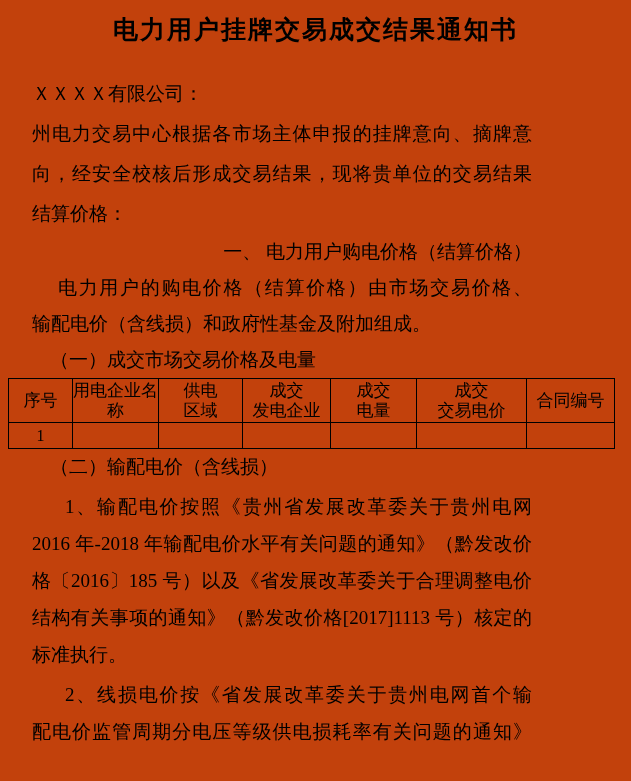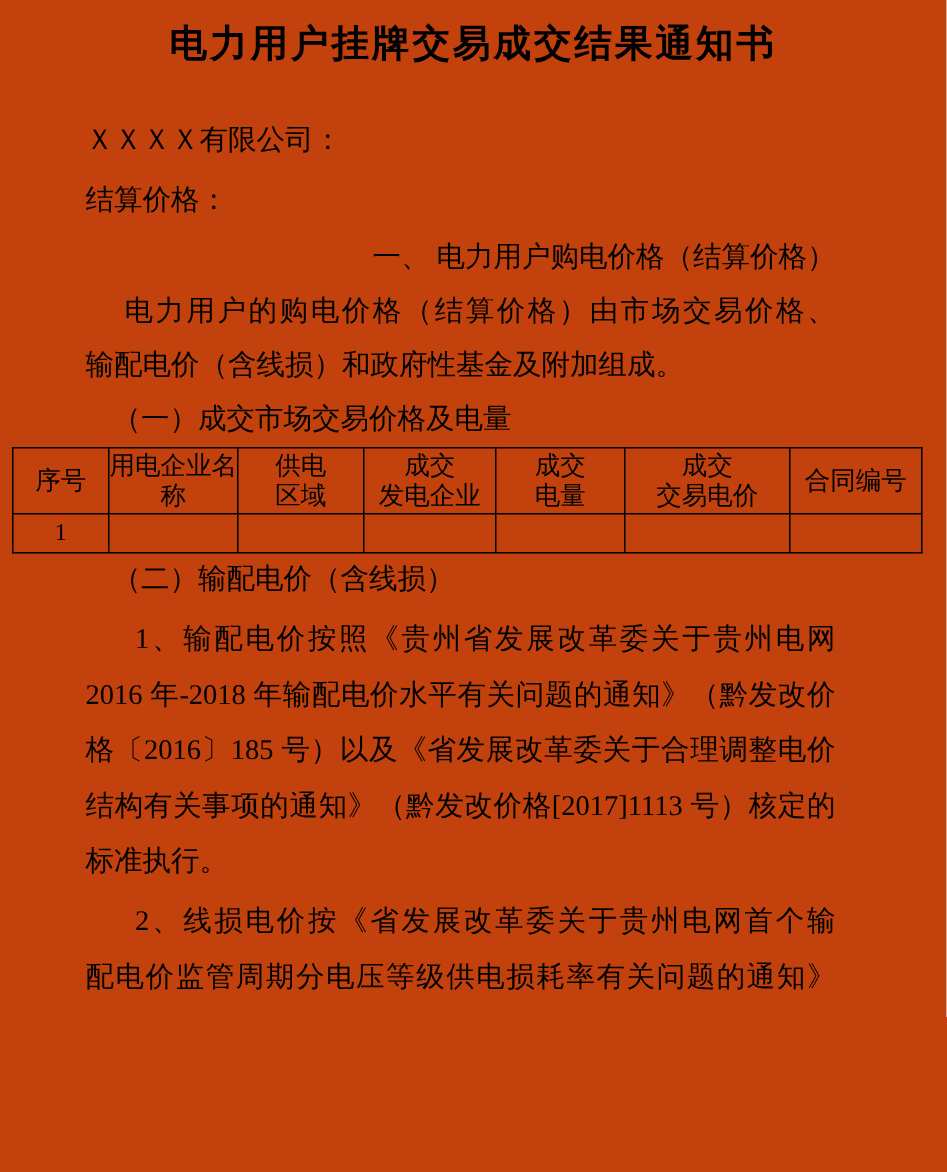--- a/index.html
+++ b/index.html
@@ -22,21 +22,21 @@
     height: 34px;
     line-height: 34px;
     text-align: center;
     font-size: 25px;
     font-weight: bold;
     letter-spacing: 2px;
     white-space: nowrap;
   }
   .lines-top { margin-top: 27px; }
   .line {
-    margin-left: 57px;
+    margin-left: 32px;
     width: 500px;
     font-size: 19px;
     overflow: visible;
     white-space: normal;
   }
   .r-salutation { height: 40px; line-height: 40px; }
   .r-para-first {
     height: 40px; line-height: 40px; text-indent: 42px;
     text-align: justify; text-align-last: justify;
   }
@@ -82,20 +82,22 @@
   .doc-table .data-row td { height: 25px; font-size: 16px; }
 </style>
 </head>
 <body>
 
 <div class="page">
   <h1 class="title">电力用户挂牌交易成交结果通知书</h1>
 
   <div id="lines-top" class="lines-top">
       <div class="line r-salutation">ＸＸＸＸ有限公司：</div>
+      <div class="line r-para-mid">州电力交易中心根据各市场主体申报的挂牌意向、摘牌意</div>
+      <div class="line r-para-mid">向，经安全校核后形成交易结果，现将贵单位的交易结果</div>
       <div class="line r-para-end">结算价格：</div>
       <div class="line r-heading-num">一、 电力用户购电价格（结算价格）</div>
       <div class="line r-sub-first">电力用户的购电价格（结算价格）由市场交易价格、</div>
       <div class="line r-sub-end">输配电价（含线损）和政府性基金及附加组成。</div>
       <div class="line r-heading-paren">（一）成交市场交易价格及电量</div>
     </div>
 
   <table class="doc-table">
     <colgroup>
       <col style="width:64px">

